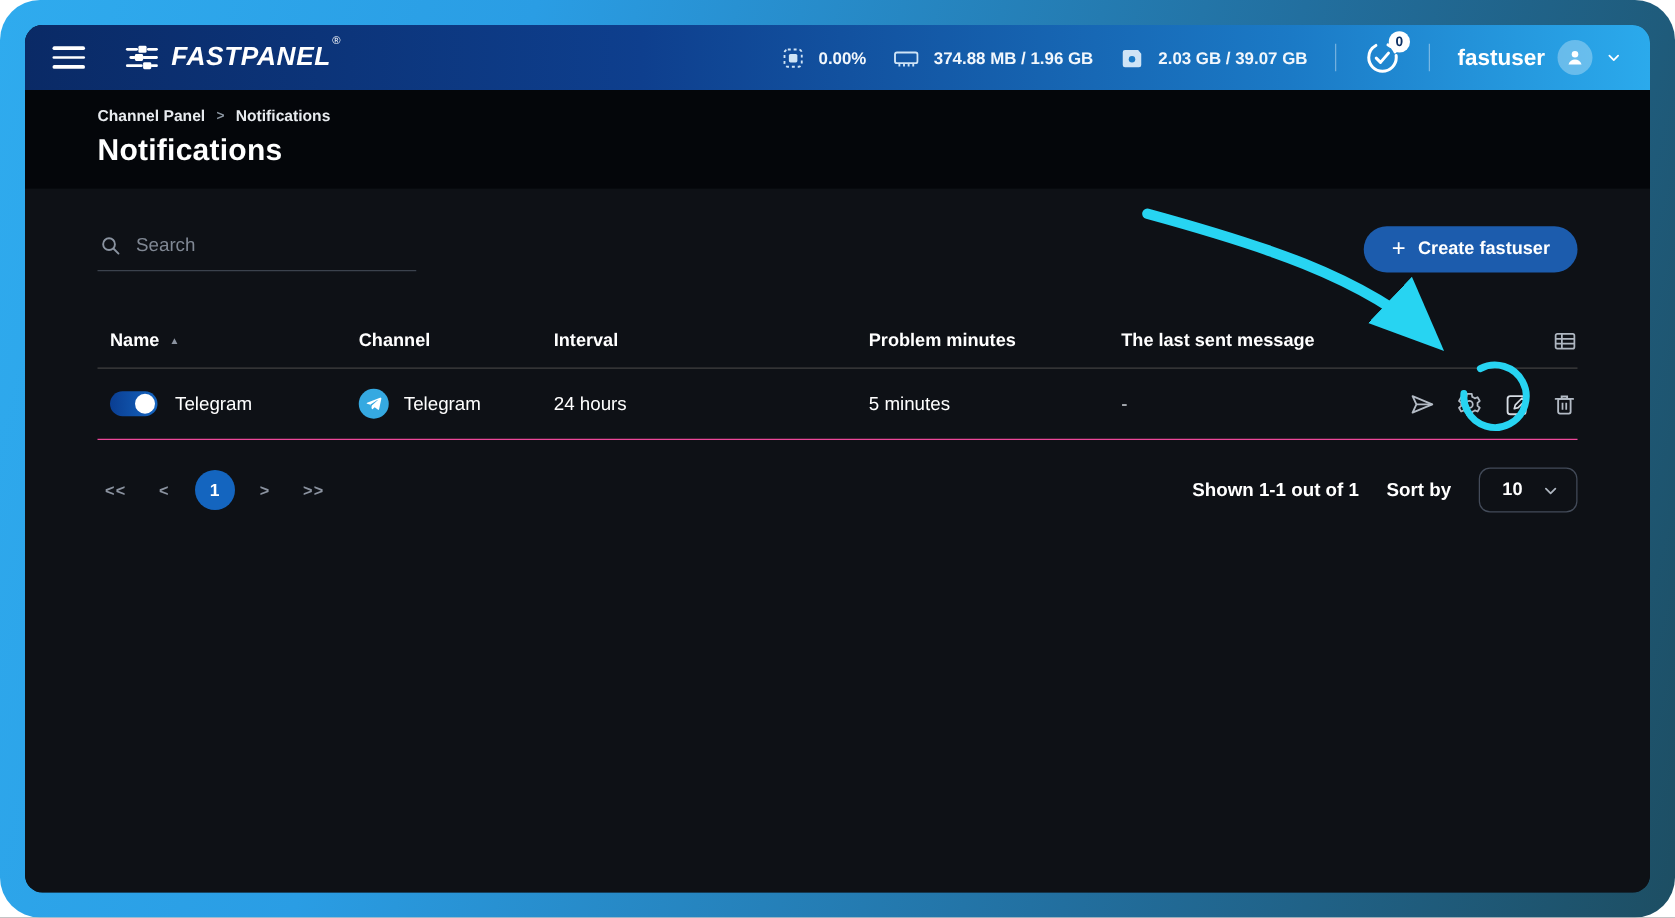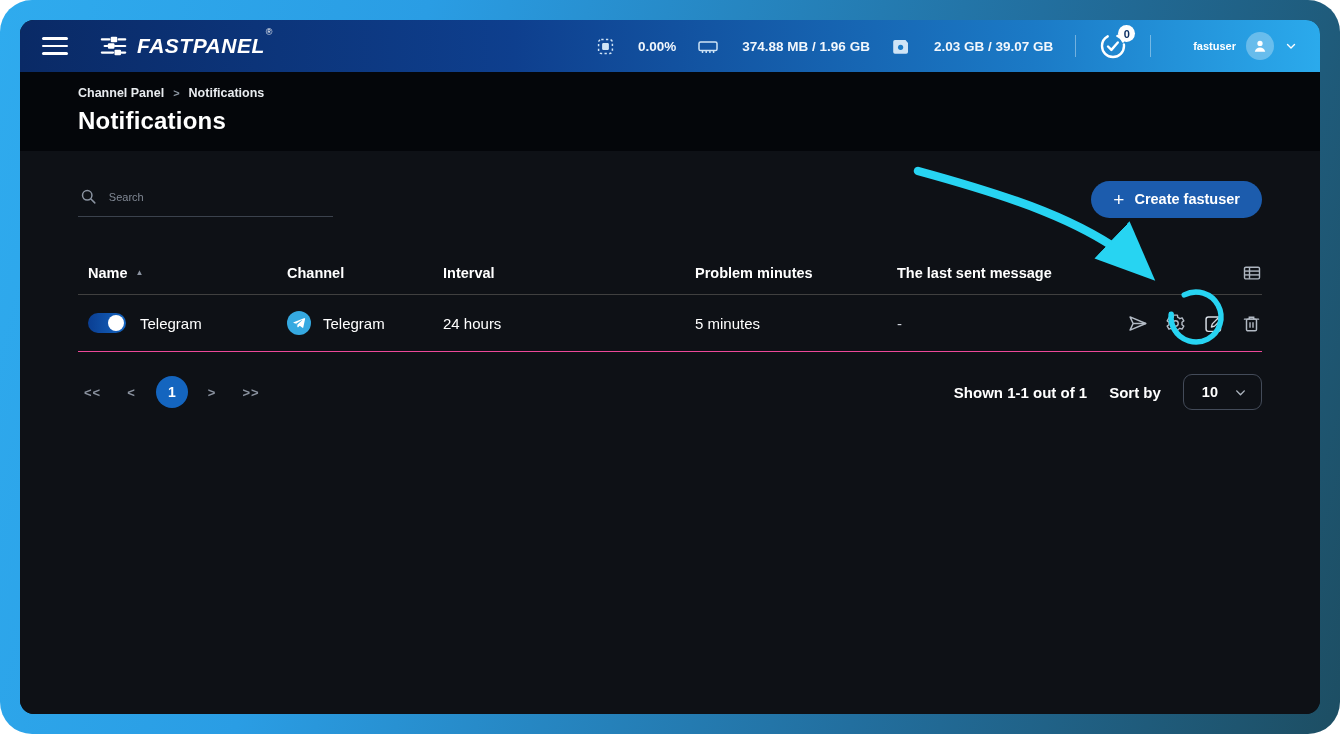--- a/index.html
+++ b/index.html
@@ -23,47 +23,47 @@
     height:52px; flex:0 0 52px;
     background:linear-gradient(90deg,#0a2a66 0%,#0e3f8e 38%,#1b7ac6 78%,#2baaec 100%);
     display:flex; align-items:center; padding:0 22px; color:#fff;
   }
   .burger { width:26px; display:flex; flex-direction:column; gap:5px; cursor:pointer; }
   .burger span { height:2.5px; background:#fff; border-radius:2px; }
   .logo { display:flex; align-items:center; gap:9px; margin-left:32px; }
   .logo-text { font-size:21px; font-weight:800; font-style:italic; letter-spacing:.5px; }
   .logo-reg { font-size:9px; vertical-align:top; position:relative; top:-7px; left:1px; font-style:normal; font-weight:400;}
   .tb-right { margin-left:auto; display:flex; align-items:center; gap:22px; }
-  .stat { display:flex; align-items:center; gap:24px; font-size:13.5px; font-weight:700; color:#f2f7fc; }
+  .stat { display:flex; align-items:center; gap:12px; font-size:13.5px; font-weight:700; color:#f2f7fc; }
   .stat svg { color:#cfe4f6; }
   .tb-div { width:1px; height:22px; background:rgba(255,255,255,.38); }
   .tasks { position:relative; width:30px; height:30px; cursor:pointer; }
   .badge {
     position:absolute; top:-6px; right:-7px; width:17px; height:17px; border-radius:50%;
     background:#fff; color:#0c2f63; font-size:11px; font-weight:700;
     display:flex; align-items:center; justify-content:center;
   }
   .user { display:flex; align-items:center; gap:10px; cursor:pointer; }
-  .username { font-size:11px; font-weight:700;margin-left:20px; }
+  .username { font-size:18px; font-weight:700; }
   .avatar { width:28px; height:28px; border-radius:50%; background:rgba(255,255,255,.3);
     display:flex; align-items:center; justify-content:center; }
 
   
   .titleband { background:#04060a; padding:14px 58px 16px; flex:0 0 auto; }
   .breadcrumb { display:flex; align-items:center; gap:9px; font-size:12.5px; color:#e8ebef; font-weight:600; }
   .crumb-sep { color:#8d97a3; font-size:11px; }
   .page-title { color:#fff; font-size:24px; font-weight:700; margin-top:7px; letter-spacing:.2px; }
 
   
   .content { flex:1; background:#0e1116; padding:28px 58px 0; position:relative; }
   .toolbar { display:flex; align-items:center; justify-content:space-between; height:40px; }
   .searchbox { display:flex; align-items:center; gap:12px; width:255px;
     border-bottom:1px solid #3b424d; padding:6px 2px 10px; }
   .searchbox input { background:transparent; border:none; outline:none; color:#e7eaee;
-    font-size:11px; width:100%; font-family:"Liberation Sans",sans-serif; }
+    font-size:15px; width:100%; font-family:"Liberation Sans",sans-serif; }
   .searchbox input::placeholder { color:#808894; }
   .btn-create { display:flex; align-items:center; gap:10px; background:#1c5cad; color:#fff;
     border:none; border-radius:19px; height:37px; padding:0 22px; font-size:14.5px; font-weight:700;
     font-family:"Liberation Sans",sans-serif; cursor:pointer; }
   .btn-plus { font-size:19px; font-weight:400; line-height:1; }
 
   
   .tbl { margin-top:32px; }
   .tbl-row { display:grid; grid-template-columns:209px 156px 252px 202px 215px 1fr; align-items:center; }
   .tbl-head { height:44px; border-bottom:1px solid #404040; color:#fff; font-size:14.5px; font-weight:700; }

